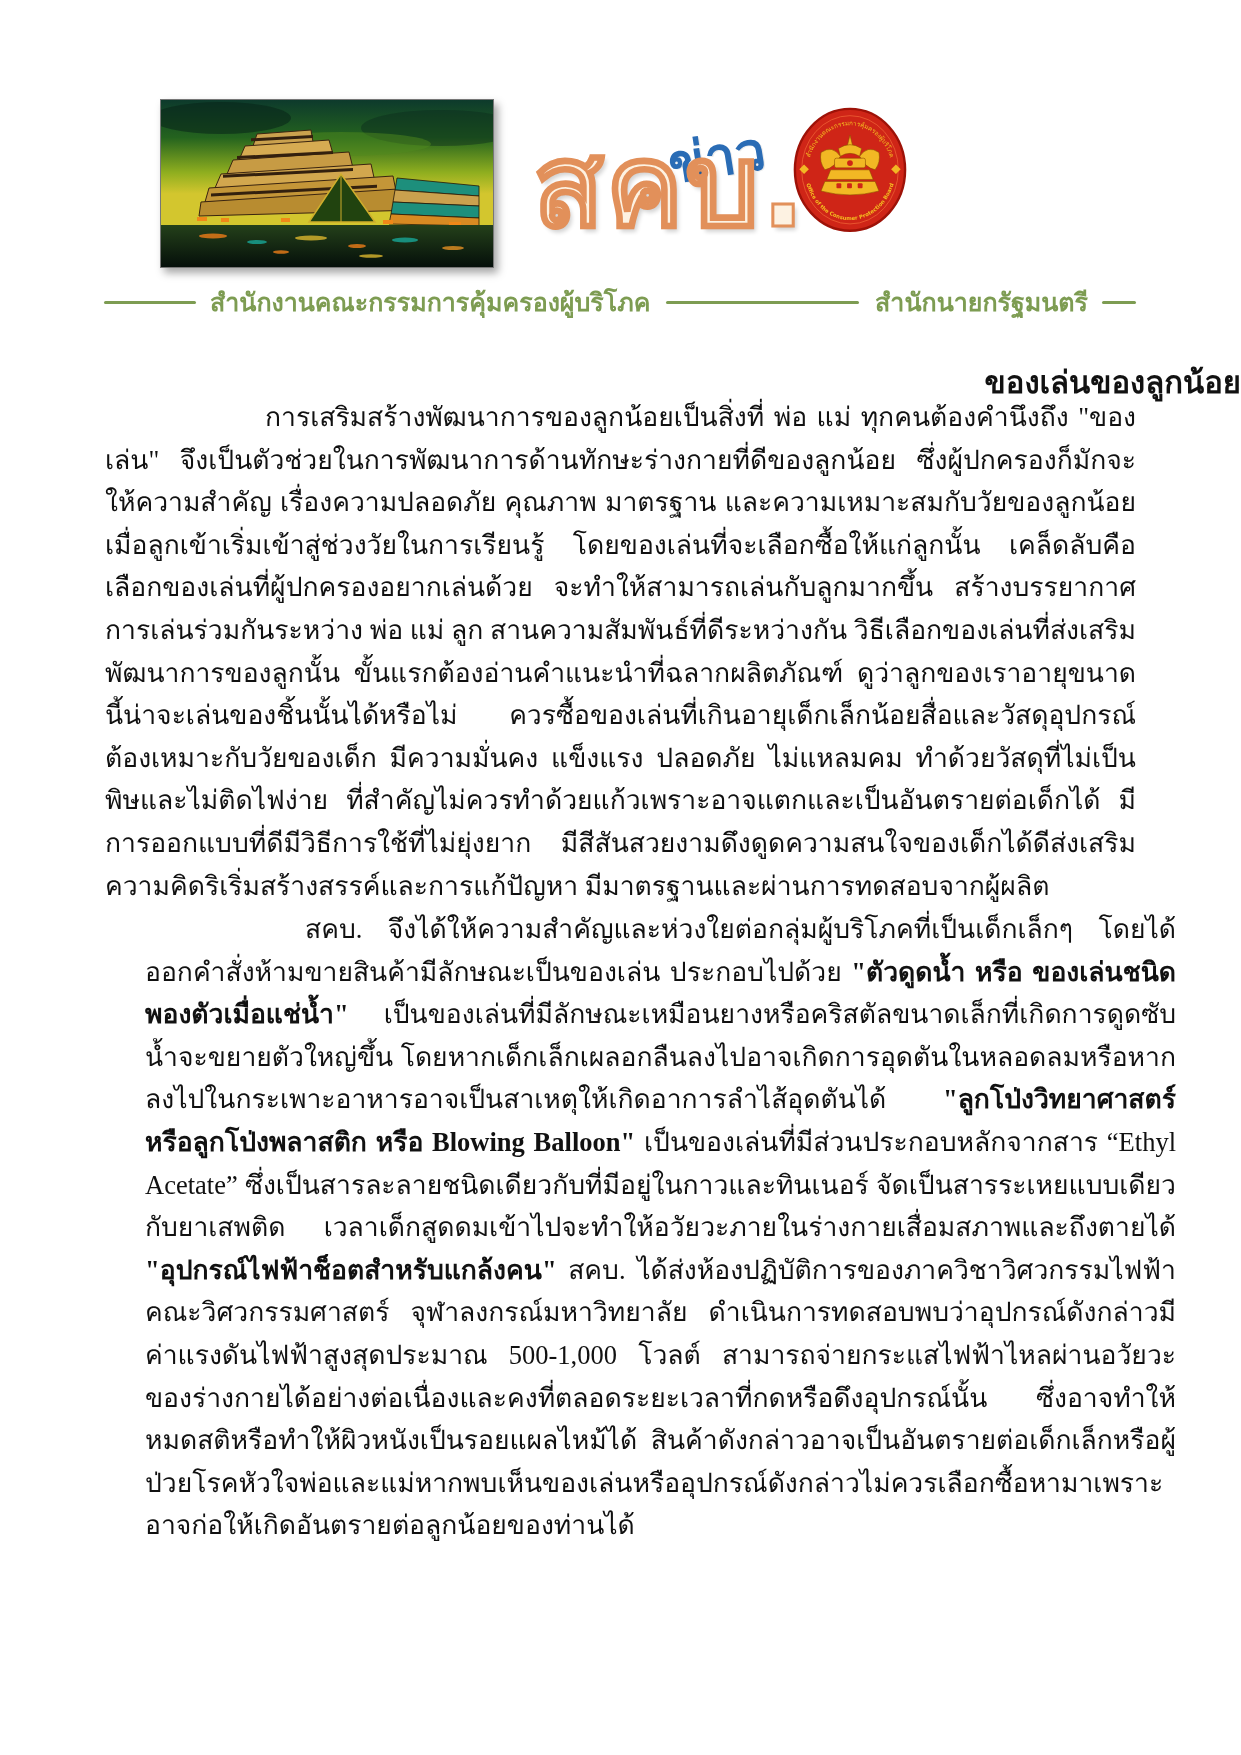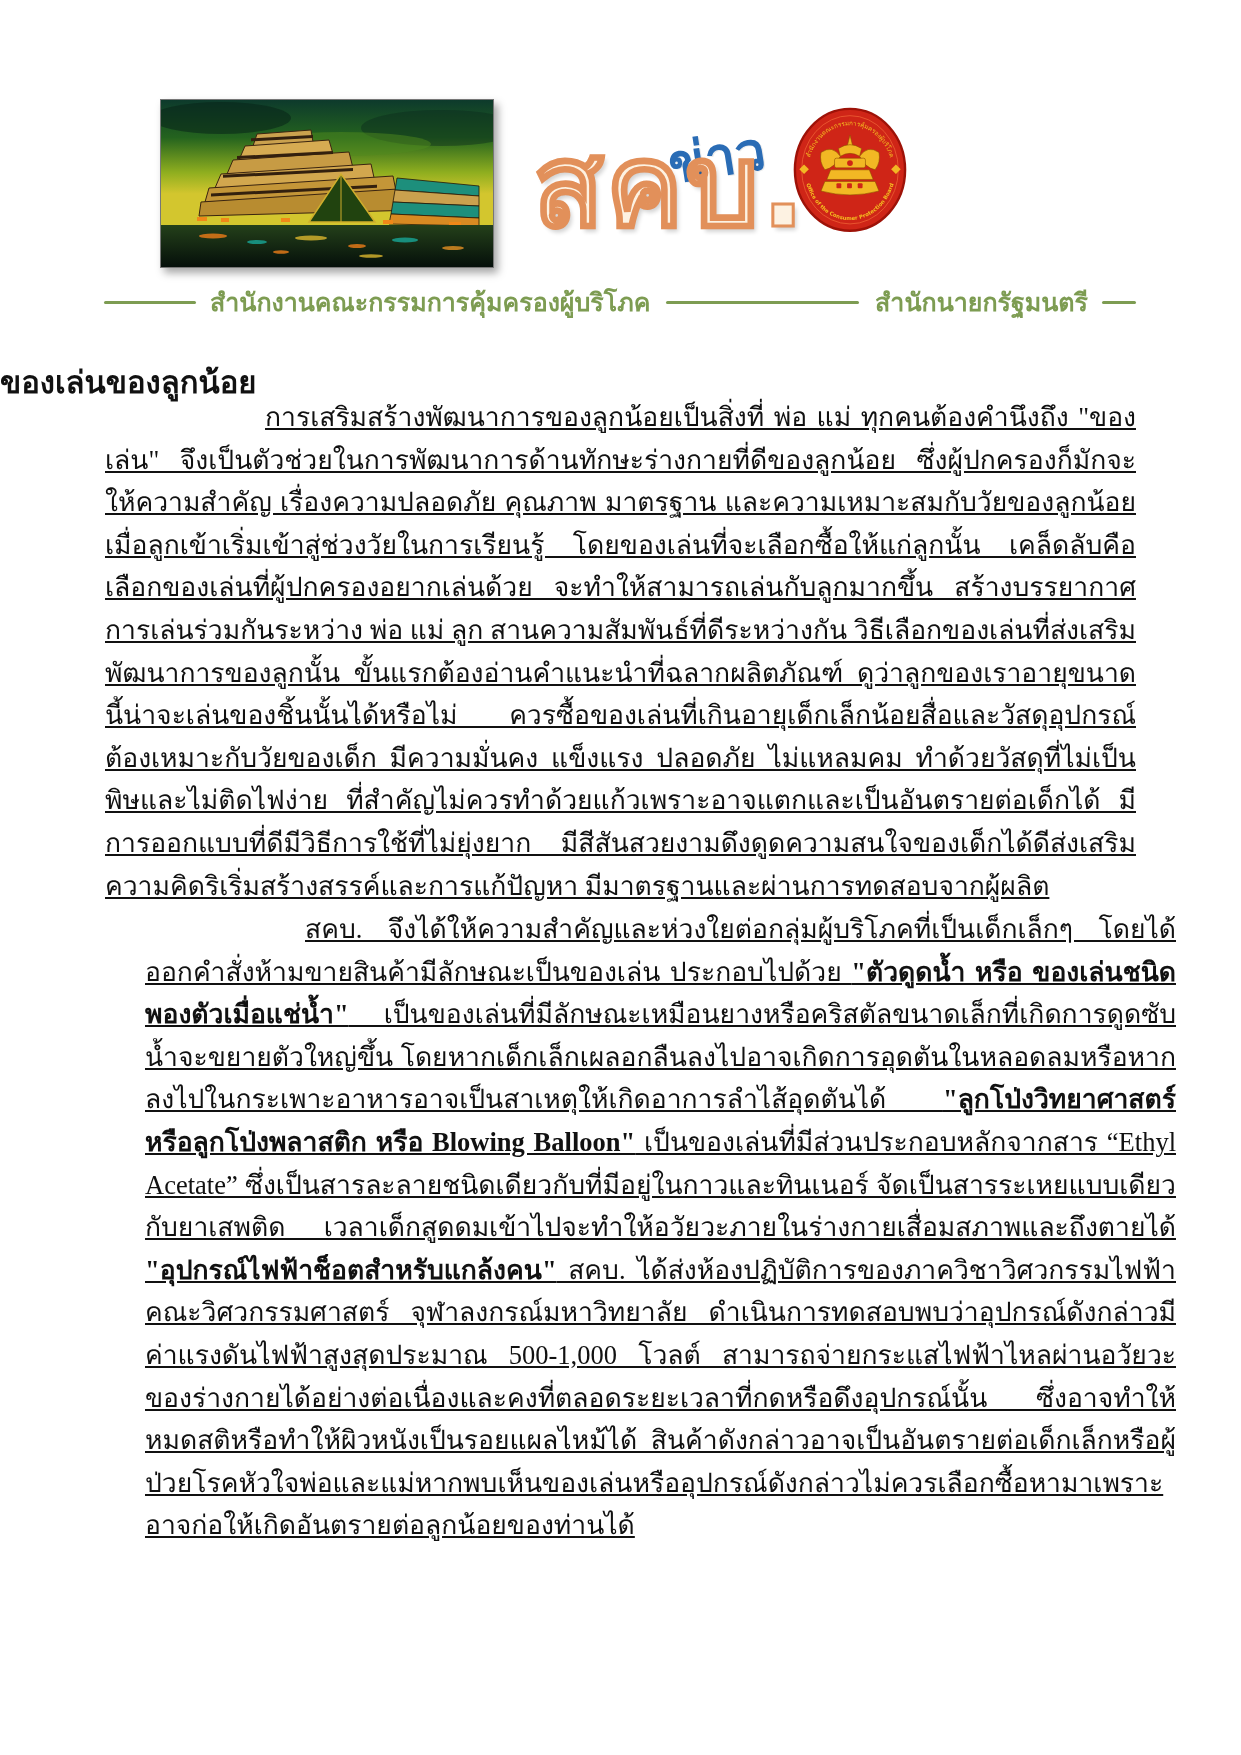--- a/index.html
+++ b/index.html
@@ -53,28 +53,27 @@
     font-weight:bold;font-size:25px;
     white-space:nowrap;
   }
   .org-line .rule{height:3px;background:var(--org-green);border-radius:2px;}
   .rule.r-left{flex:0 0 92px;margin-right:14px;}
   .rule.r-mid{flex:1 1 auto;margin:0 16px;}
   .rule.r-right{flex:0 0 34px;margin-left:14px;}
   
   .doc-title{
     position:absolute;left:0;top:336px;width:100%;
-    text-align:left;font-size:31px;font-weight:bold;
+    text-align:right;font-size:31px;font-weight:bold;
   }
   .para{
     position:absolute;left:105px;width:1031px;
     font-size:26.5px;line-height:42.6px;
     text-align:justify;text-indent:160px;
     margin:0;
-    text-decoration:underline;
   }
   .para1{top:396px;}
   .para2{top:908px;margin-left:40px;}
   .para b{font-weight:bold;}
 </style>
 </head>
 <body>
 
 <div class="page">
 

